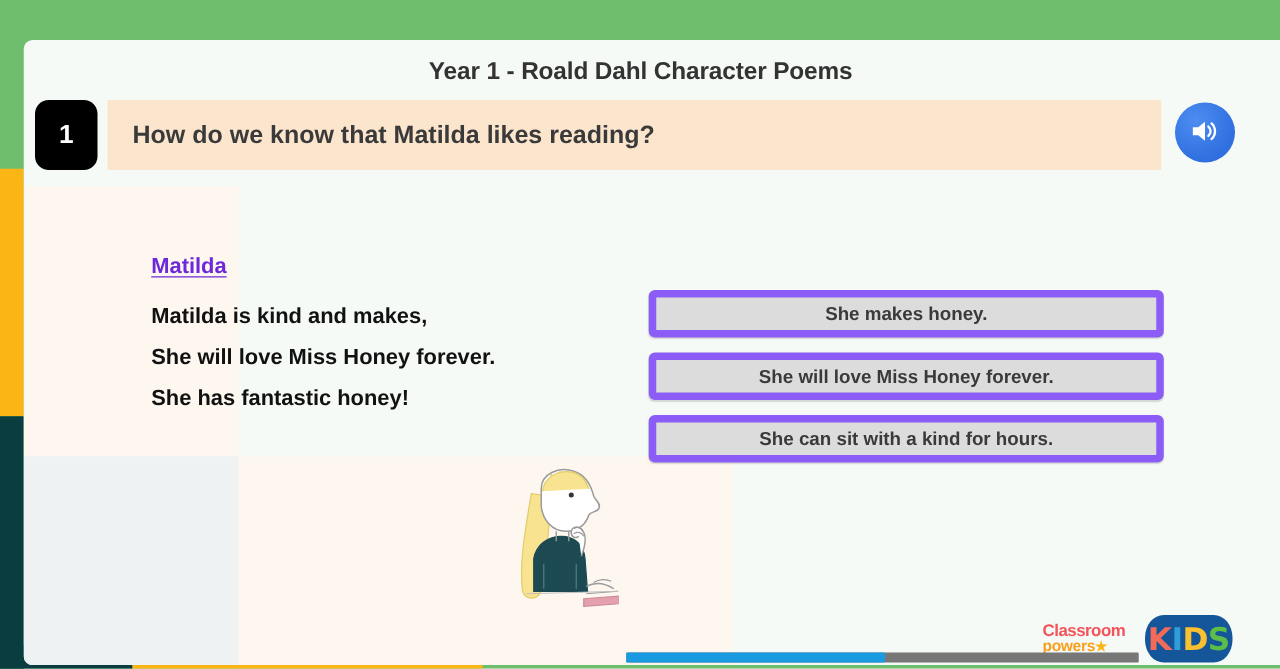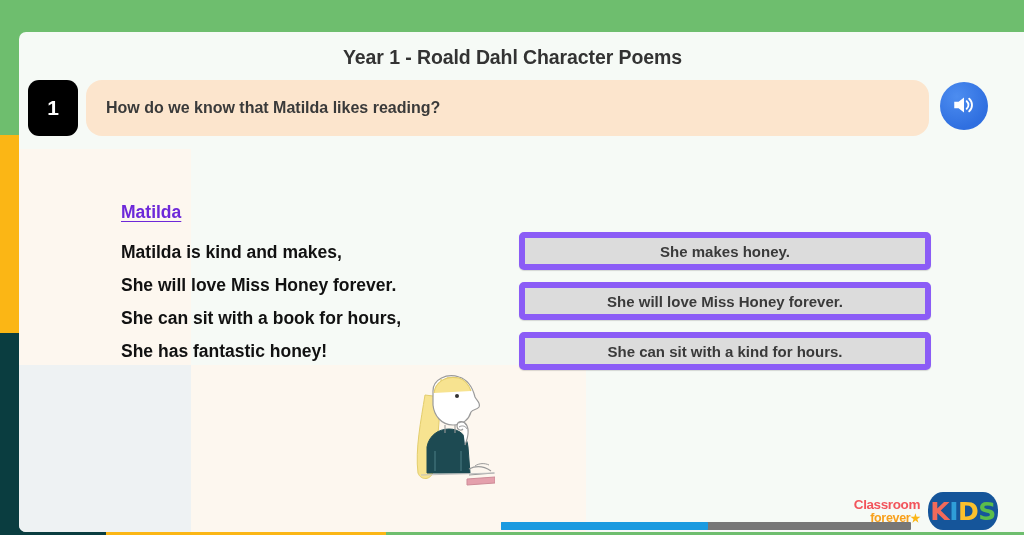--- a/index.html
+++ b/index.html
@@ -74,25 +74,25 @@
     justify-content: center;
   }
 
   .q-bar {
     position: absolute;
     left: 67px;
     top: 48px;
     width: 843px;
     height: 56px;
     background: #fce5cd;
-    border-radius: 16px;
+    border-radius: 0;
     display: flex;
     align-items: center;
     padding-left: 20px;
-    font-size: 16px;
+    font-size: 20px;
     font-weight: bold;
     color: #3a3a3a;
   }
 
   .audio-btn {
     position: absolute;
     left: 921px;
     top: 50px;
     width: 48px;
     height: 48px;
@@ -150,21 +150,21 @@
     display: flex;
     align-items: center;
     justify-content: center;
     cursor: pointer;
     font-family: "Liberation Sans", sans-serif;
   }
 
   
   .logos { position: absolute; left: 815px; top: 460px; display: flex; align-items: center; gap: 8px; }
 
-  .cs-logo { width: 74px; text-align: right; line-height: 1; margin-left: 12px; }
+  .cs-logo { width: 74px; text-align: left; line-height: 1; }
   .cs-line1 {
     font-size: 13.5px; font-weight: bold; color: #f2545b;
     letter-spacing: -0.4px;
   }
   .cs-line2 {
     font-size: 12.5px; font-weight: bold; color: #f8a01c;
     letter-spacing: -0.3px;
   }
   .cs-star { color: #fbb615; font-size: 11px; }
 
@@ -232,21 +232,20 @@
           <path d="M14.5 8.5a4.6 4.6 0 0 1 0 7" fill="none" stroke="#ffffff" stroke-width="1.7" stroke-linecap="round"></path>
           <path d="M16.8 6.2a7.8 7.8 0 0 1 0 11.6" fill="none" stroke="#ffffff" stroke-width="1.7" stroke-linecap="round"></path>
         </svg>
       </span>
     </button>
 
     <div class="poem">
       <div class="poem-title">Matilda</div>
       <div class="poem-line">Matilda is kind and makes,</div>
       <div class="poem-line">She will love Miss Honey forever.</div>
-      <div class="poem-line">She can sit with a book for hours,</div>
       <div class="poem-line">She has fantastic honey!</div>
     </div>
 
     <div class="illustration">
       <svg viewBox="0 0 104 130" width="104" height="130" aria-hidden="true">
 
         <path d="M34 30 C30 55 24 85 27 108 C30 116 40 115 42 107 C47 82 48 52 50 32 Z" fill="#f7e390" stroke="#e3cd6c" stroke-width="1"></path>
 
         <path d="M42 26 C42 14 56 8 68 12 C78 15 82 24 84 32 C86 36 90 38 88 42 C86 45 82 44 80 47
                  C78 54 72 60 62 60 C50 60 43 50 42 40 Z" fill="#ffffff" stroke="#9a9a9a" stroke-width="1.2"></path>
@@ -279,21 +278,21 @@
     <div class="options">
       <div class="option">She makes honey.</div>
       <div class="option">She will love Miss Honey forever.</div>
       <div class="option">She can sit with a kind for hours.</div>
     </div>
 
     <div class="logos">
       <div class="cs-logo">
         <div class="cs-line1">Classroom</div>
         <div class="cs-line2">
-          <span>forever</span><span class="cs-star">★</span>
+          <span>powers</span><span class="cs-star">★</span>
         </div>
       </div>
       <div class="kids-logo">
         <span class="k-k">K</span>
           <span class="k-i">I</span>
           <span class="k-d">D</span>
           <span class="k-s">S</span>
       </div>
     </div>
 

